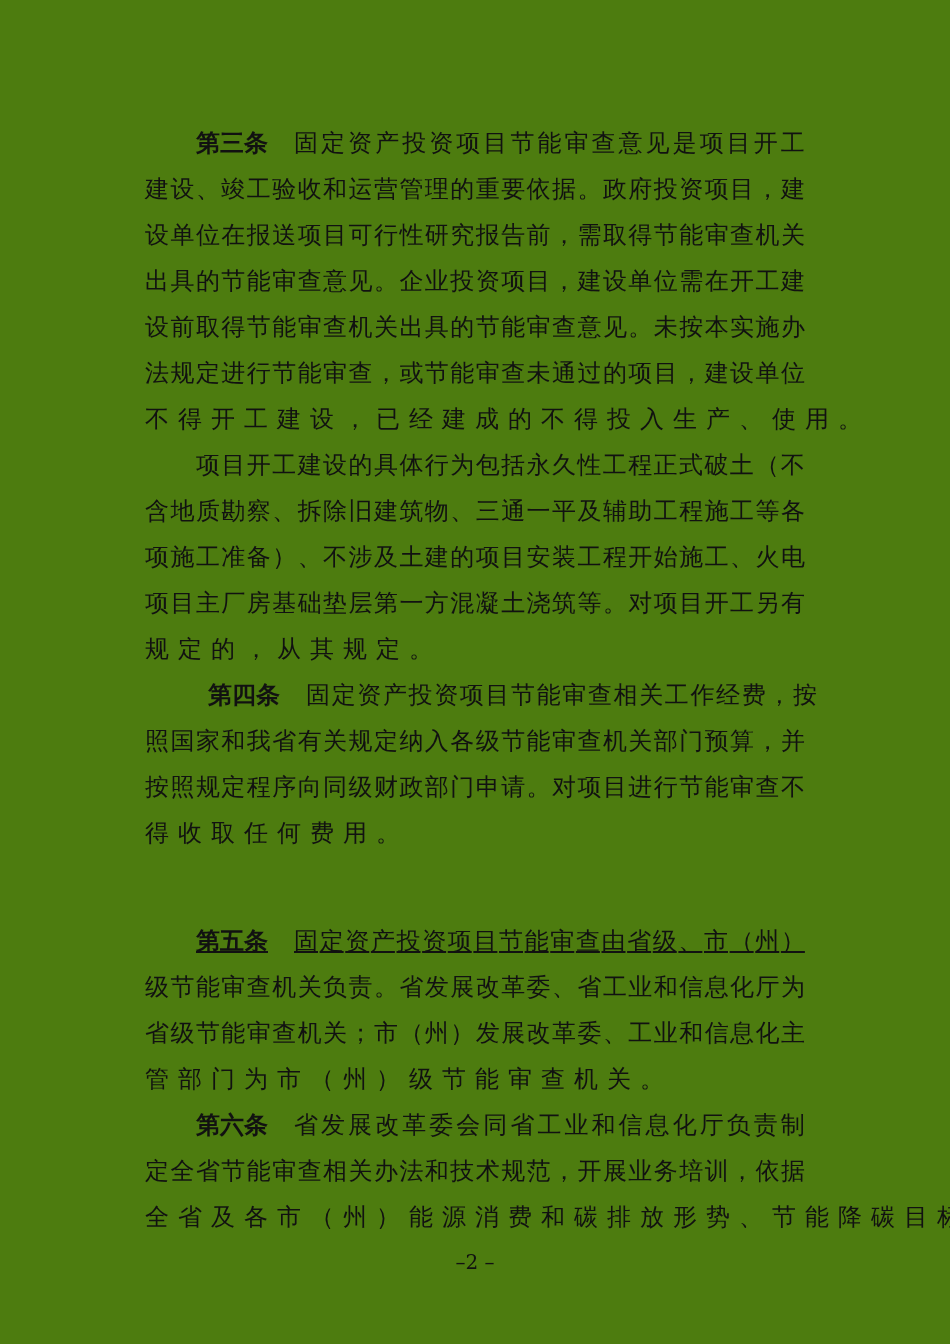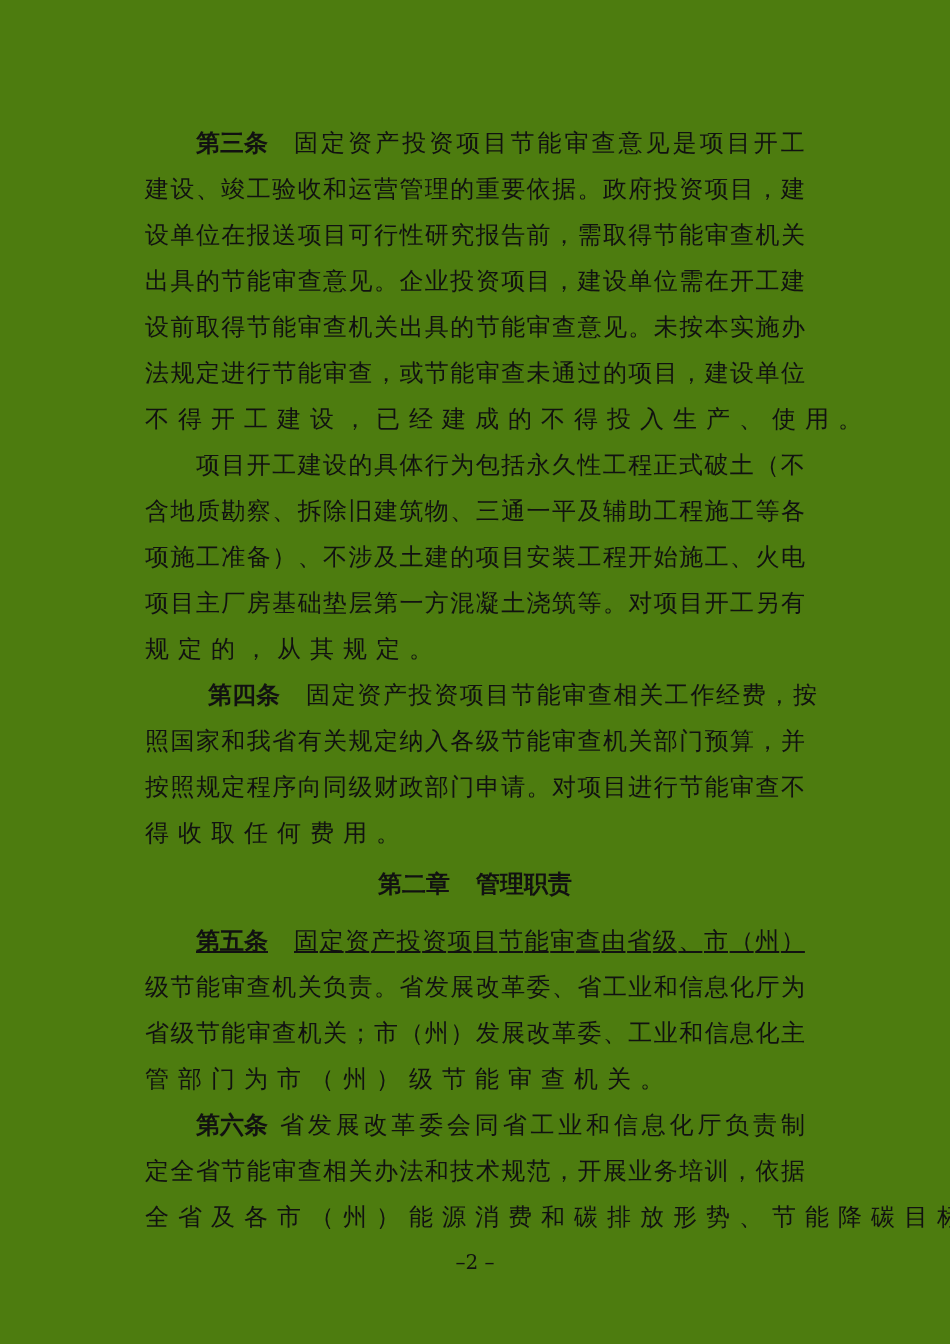--- a/index.html
+++ b/index.html
@@ -416,21 +416,20 @@
     <div class="line last" style="top: 816px;">
       <span class="ch">得</span>
       <span class="ch">收</span>
       <span class="ch">取</span>
       <span class="ch">任</span>
       <span class="ch">何</span>
       <span class="ch">费</span>
       <span class="ch">用</span>
       <span class="ch">。</span>
     </div>
-    <div class="heading" style="top: 867px;"><span>第二章</span><span>管理职责</span></div>
     <div class="line" style="top: 924px; left: 196px; width: 609px; justify-content: space-between; text-decoration: underline;">
       <span class="lead" style="margin-right: 26px;">第五条</span>
       <span style="display: flex; flex: 1 1 0%; justify-content: space-between;">
         <span class="ch">固</span>
         <span class="ch">定</span>
         <span class="ch">资</span>
         <span class="ch">产</span>
         <span class="ch">投</span>
         <span class="ch">资</span>
         <span class="ch">项</span>
@@ -517,21 +516,21 @@
       <span class="ch">级</span>
       <span class="ch">节</span>
       <span class="ch">能</span>
       <span class="ch">审</span>
       <span class="ch">查</span>
       <span class="ch">机</span>
       <span class="ch">关</span>
       <span class="ch">。</span>
     </div>
     <div class="line" style="top: 1108px; left: 196px; width: 609px; justify-content: space-between;">
-      <span class="lead" style="margin-right: 12px;">第六条</span>
+      <span class="lead" style="margin-right: 26px;">第六条</span>
       <span style="display: flex; flex: 1 1 0%; justify-content: space-between;">
         <span class="ch">省</span>
         <span class="ch">发</span>
         <span class="ch">展</span>
         <span class="ch">改</span>
         <span class="ch">革</span>
         <span class="ch">委</span>
         <span class="ch">会</span>
         <span class="ch">同</span>
         <span class="ch">省</span>

